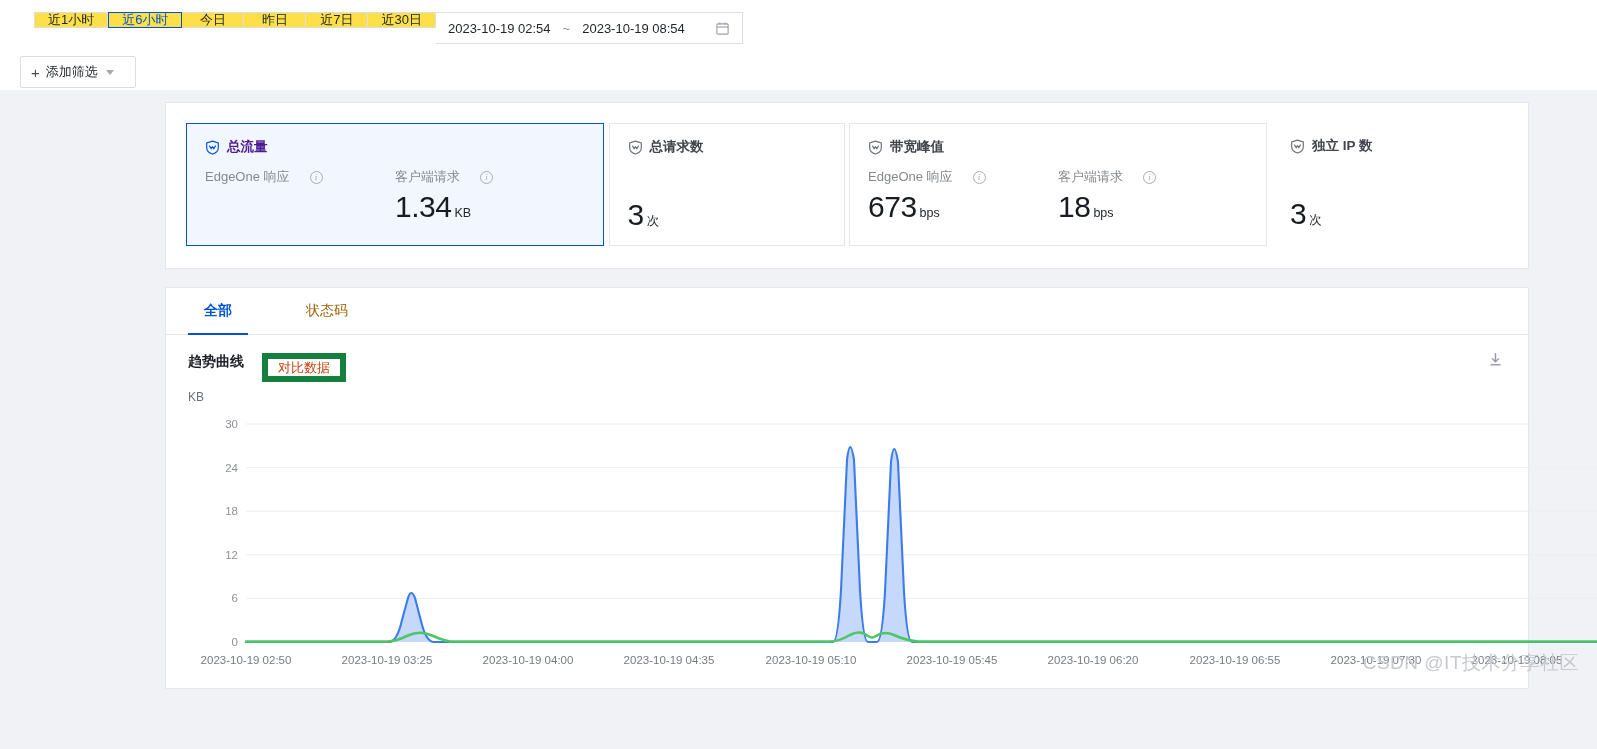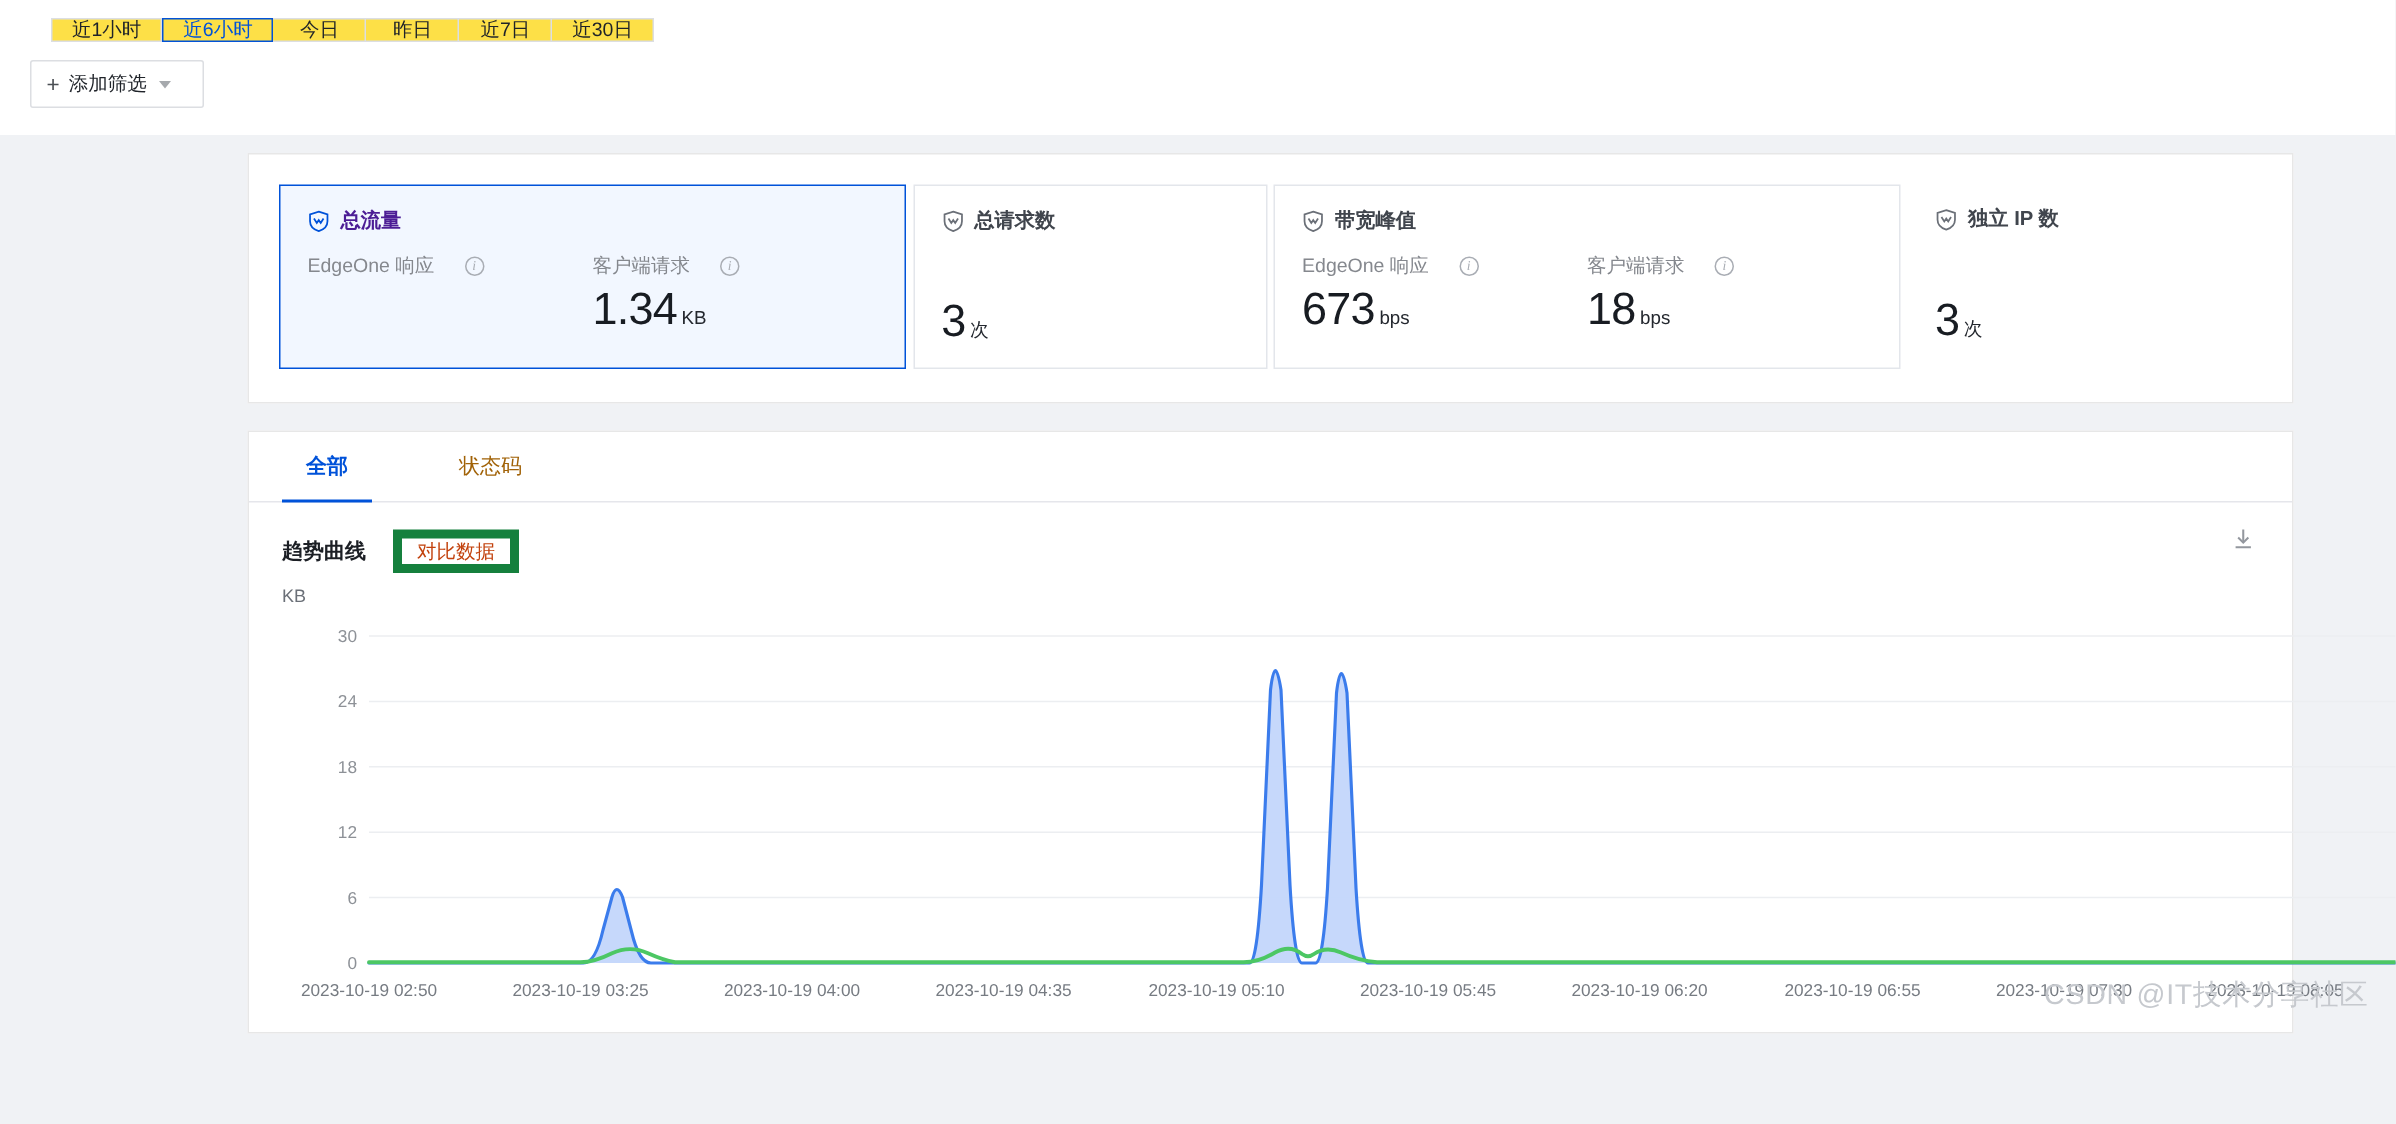--- a/index.html
+++ b/index.html
@@ -167,21 +167,21 @@
     margin-right: 42px;
   }
   .tab.active { color: #0052d9; font-weight: bold; }
   .tab.active::after {
     content: ""; position: absolute;
     left: 0; right: 0; bottom: -1px; height: 2px;
     background: #0052d9;
   }
 
   .chart-head {
-    display: flex; align-items: center;
+    display: flex; align-items: flex-start;
     padding: 18px 22px 0 22px;
     position: relative;
     font-family: Liberation Mono, monospace;
   }
   .chart-head-title { font-size: 14px; font-weight: bold; color: #1c1f25; }
   .compare-btn {
     margin-left: 18px;
     height: 29px; padding: 0 10px;
     border: 6px solid #15803d;
     background: #fff;
@@ -219,20 +219,33 @@
 
 
     <div class="range-group">
       <div class="range-btn">近1小时</div>
       <div class="range-btn active">近6小时</div>
       <div class="range-btn">今日</div>
       <div class="range-btn">昨日</div>
       <div class="range-btn">近7日</div>
       <div class="range-btn">近30日</div>
 
+      <div class="date-box">
+        <span>2023-10-19 02:54</span>
+        <span class="date-sep">~</span>
+        <span>2023-10-19 08:54</span>
+        <span class="cal-icon">
+          <svg width="15" height="15" viewBox="0 0 16 16" fill="none" stroke="#9ca0a8" stroke-width="1.2">
+            <rect x="2" y="3" width="12" height="11" rx="1"></rect>
+            <line x1="2" y1="6.4" x2="14" y2="6.4"></line>
+            <line x1="5.2" y1="1.6" x2="5.2" y2="4"></line>
+            <line x1="10.8" y1="1.6" x2="10.8" y2="4"></line>
+          </svg>
+        </span>
+      </div>
     </div>
   </div>
 
   <div class="addfilter">
     <span class="plus">+</span>
     <span>添加筛选</span>
     <span class="caret-dn" style="margin-left:2px"></span>
   </div>
 </div>
 

